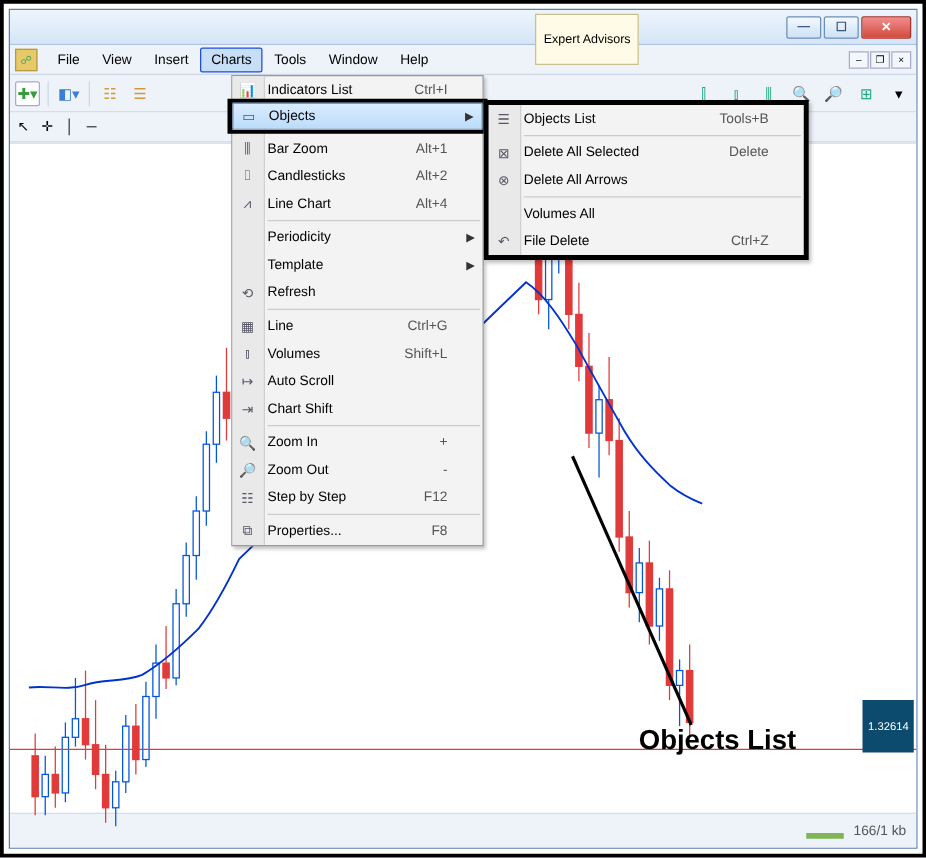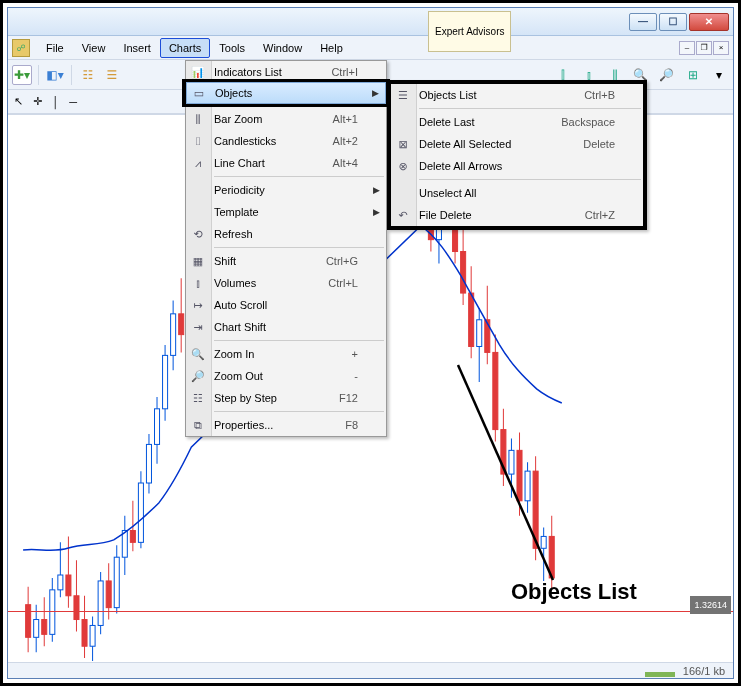--- a/index.html
+++ b/index.html
@@ -14,42 +14,42 @@
 .menuitem { padding:4px 9px; cursor:default; border-radius:2px; }
 .menuitem.open { background:#c7def7; border:1px solid #1d4ed8; padding:3px 8px; }
 .ctrlbtns { margin-left:auto; display:flex; gap:1px; padding-right:4px; }
 .ctrlbtns .cb { width:16px; height:14px; border:1px solid #aac; font-size:8px; display:flex; align-items:center; justify-content:center; background:#f3f6fb; }
 .toolbar { height:30px; background:#eef3fa; border-bottom:1px solid #cfd8e6; display:flex; align-items:center; padding:0 4px; gap:4px; }
 .tb-ic { width:20px; height:20px; display:flex; align-items:center; justify-content:center; font-size:12px; border:1px solid transparent; border-radius:2px; }
 .tb-ic.plus { color:#3a9b3a; border-color:#aac; background:#fff; }
 .tb-sep { width:1px; height:20px; background:#cfd8e6; margin:0 2px; }
 .toolbar2 { height:24px; background:#eef3fa; border-bottom:1px solid #cfd8e6; display:flex; align-items:center; padding:0 6px; gap:10px; }
 .chartarea { flex:1; background:#fff; position:relative; border-top:1px solid #cfd8e6; }
-.statusbar { height:16px; background:#eef3fa; border-top:1px solid #cfd8e6; display:flex; align-items:center; justify-content:flex-end; padding:0 8px; gap:8px; color:#555; }
+.statusbar { height:28px; background:#eef3fa; border-top:1px solid #cfd8e6; display:flex; align-items:center; justify-content:flex-end; padding:0 8px; gap:8px; color:#555; }
 .bars { display:inline-block; width:30px; height:12px; background:linear-gradient(to top,#7fb557 40%,transparent 40%); }
 
 
 .dropdown { position:absolute; top:24px; left:177px; width:202px; background:#f3f3f3; border:1px solid #999; box-shadow:2px 2px 3px rgba(0,0,0,.25); z-index:50; }
 .dropdown.sub { left:379px; top:44px; width:260px; border:4px solid #000; }
 .dd-item { height:22px; display:flex; align-items:center; padding:0 28px 0 28px; position:relative; cursor:default; }
 .dd-item .shortcut { margin-left:auto; color:#555; }
 .dd-item.highlight { background:linear-gradient(#d9ecff,#bcdcfa); border:1px solid #7fa9d8; margin:-1px 0; }
 .dd-sep { height:1px; background:#ccc; margin:2px 2px 2px 28px; }
 .dd-icon { position:absolute; left:4px; width:16px; height:16px; display:flex; align-items:center; justify-content:center; font-size:11px; color:#556; }
 .dd-arrow { position:absolute; right:6px; font-size:9px; color:#333; }
 .iconstrip { position:absolute; left:0; top:0; bottom:0; width:26px; background:#e9e9e9; border-right:1px solid #d0d0d0; }
 .dd-obj-hl { border:4px solid #000; margin:-4px; position:relative; z-index:5; }
 
 
 .annotation { position:absolute; left:503px; top:464px; font-weight:bold; font-size:22px; color:#000; }
 .arrowline { position:absolute; left:445px; top:245px; width:120px; height:230px; pointer-events:none; }
 
 
 .candles { position:absolute; inset:0; }
-.pricetag { position:absolute; right:2px; bottom:48px; background:#737373; color:#fff; font-size:9px; padding:4px 4px; }
+.pricetag { position:absolute; right:2px; bottom:48px; background:#0c4a6e; color:#fff; font-size:9px; padding:16px 4px; }
 .redline { position:absolute; left:0; right:0; bottom:50px; height:1px; background:#e03a3a; }
 .ma { stroke:#0033cc; stroke-width:1.5; fill:none; }
 .cup { fill:#fff; stroke:#0055dd; } .cupw { stroke:#0055dd; }
 .cdn { fill:#e03a3a; stroke:#e03a3a; } .cdnw { stroke:#e03a3a; }
 </style>
 </head>
 <body>
 
 <div class="outer">
   <div class="window">
@@ -115,27 +115,27 @@
             <span>Template</span>
             <span class="dd-arrow">▶</span>
           </div>
           <div class="dd-item">
             <span class="dd-icon">⟲</span>
             <span>Refresh</span>
           </div>
           <div class="dd-sep"></div>
           <div class="dd-item">
             <span class="dd-icon">▦</span>
-            <span>Shift</span>
+            <span>Line</span>
             <span class="shortcut">Ctrl+G</span>
           </div>
           <div class="dd-item">
             <span class="dd-icon">⫾</span>
             <span>Volumes</span>
-            <span class="shortcut">Ctrl+L</span>
+            <span class="shortcut">Shift+L</span>
           </div>
           <div class="dd-item">
             <span class="dd-icon">↦</span>
             <span>Auto Scroll</span>
           </div>
           <div class="dd-item">
             <span class="dd-icon">⇥</span>
             <span>Chart Shift</span>
           </div>
           <div class="dd-sep"></div>
@@ -159,39 +159,35 @@
             <span class="dd-icon">⧉</span>
             <span>Properties...</span>
             <span class="shortcut">F8</span>
           </div>
         </div>
       <div class="dropdown sub" id="dd-sub">
         <div class="iconstrip"></div>
       <div class="dd-item">
             <span class="dd-icon">☰</span>
             <span>Objects List</span>
-            <span class="shortcut">Ctrl+B</span>
-          </div>
-          <div class="dd-sep"></div>
-          <div class="dd-item">
-            <span>Delete Last</span>
-            <span class="shortcut">Backspace</span>
-          </div>
+            <span class="shortcut">Tools+B</span>
+          </div>
+          <div class="dd-sep"></div>
           <div class="dd-item">
             <span class="dd-icon">⊠</span>
             <span>Delete All Selected</span>
             <span class="shortcut">Delete</span>
           </div>
           <div class="dd-item">
             <span class="dd-icon">⊗</span>
             <span>Delete All Arrows</span>
           </div>
           <div class="dd-sep"></div>
           <div class="dd-item">
-            <span>Unselect All</span>
+            <span>Volumes All</span>
           </div>
           <div class="dd-item">
             <span class="dd-icon">↶</span>
             <span>File Delete</span>
             <span class="shortcut">Ctrl+Z</span>
           </div>
         </div>
     </div>
 
     <div class="toolbar">

